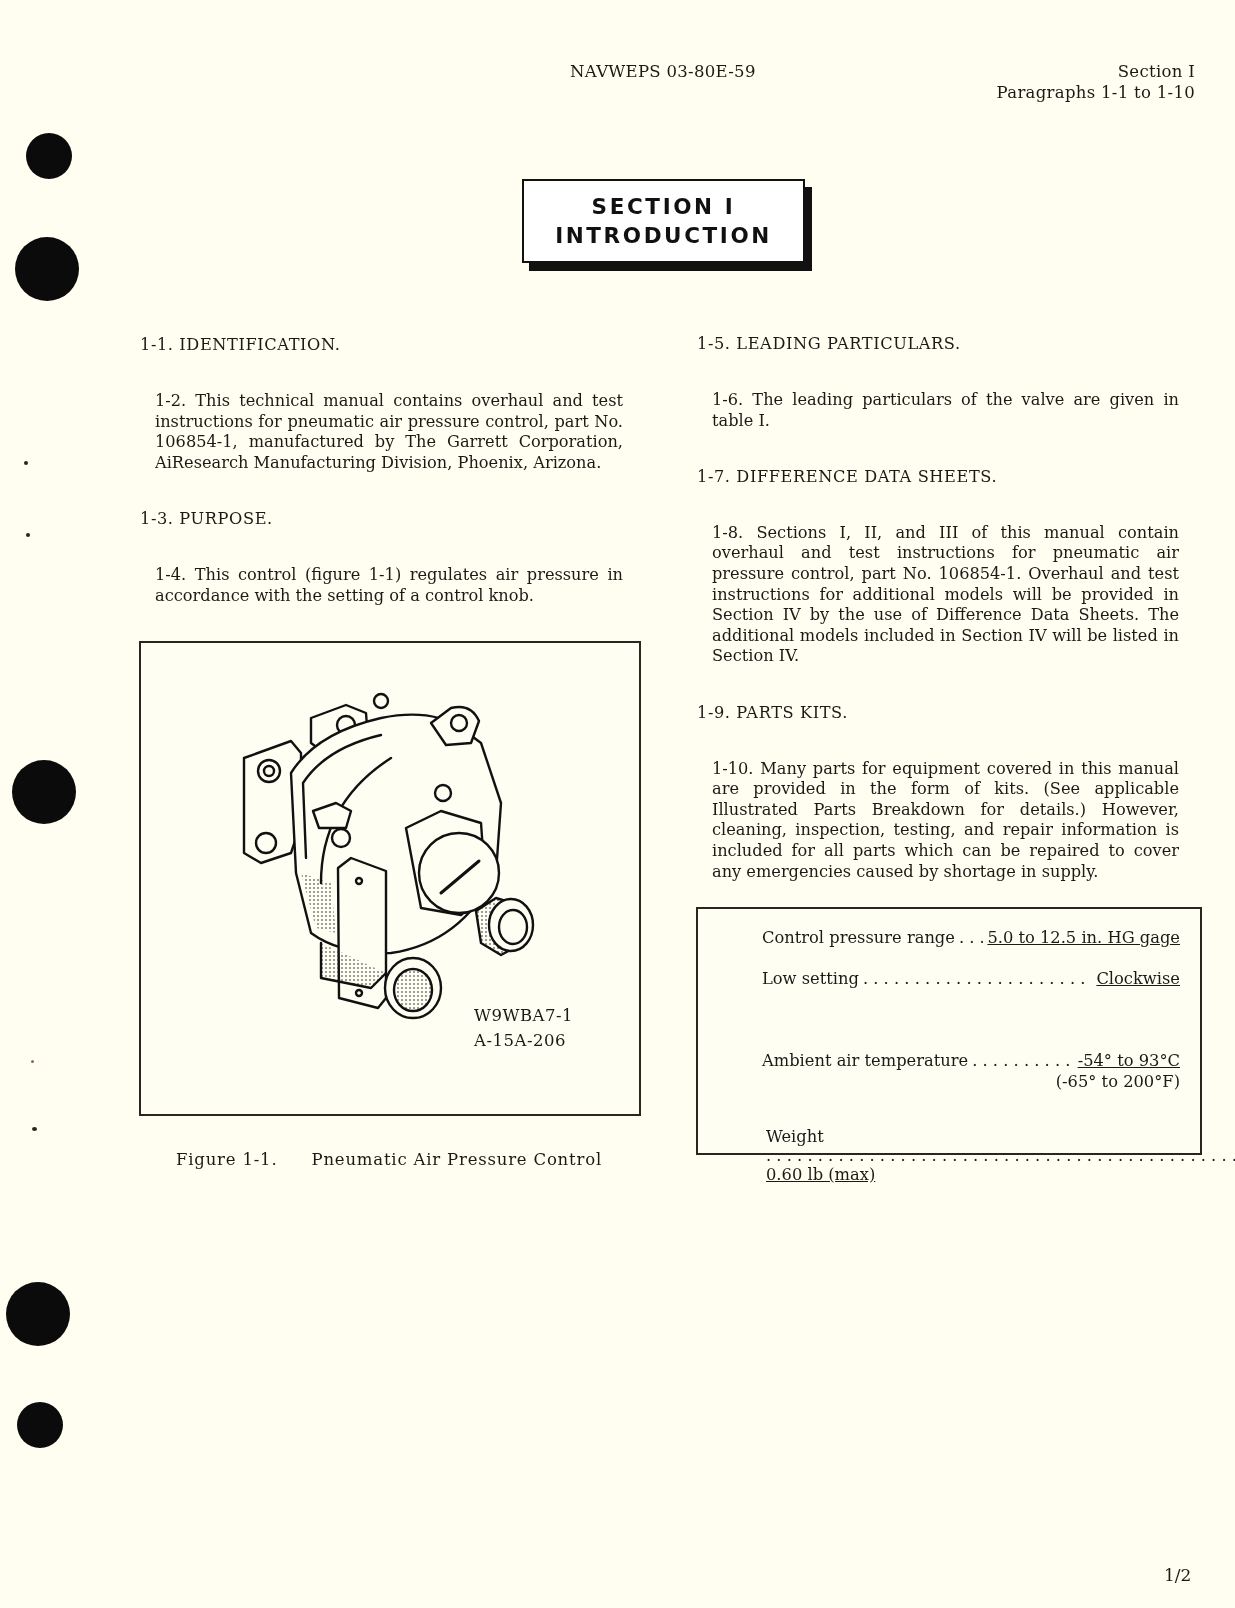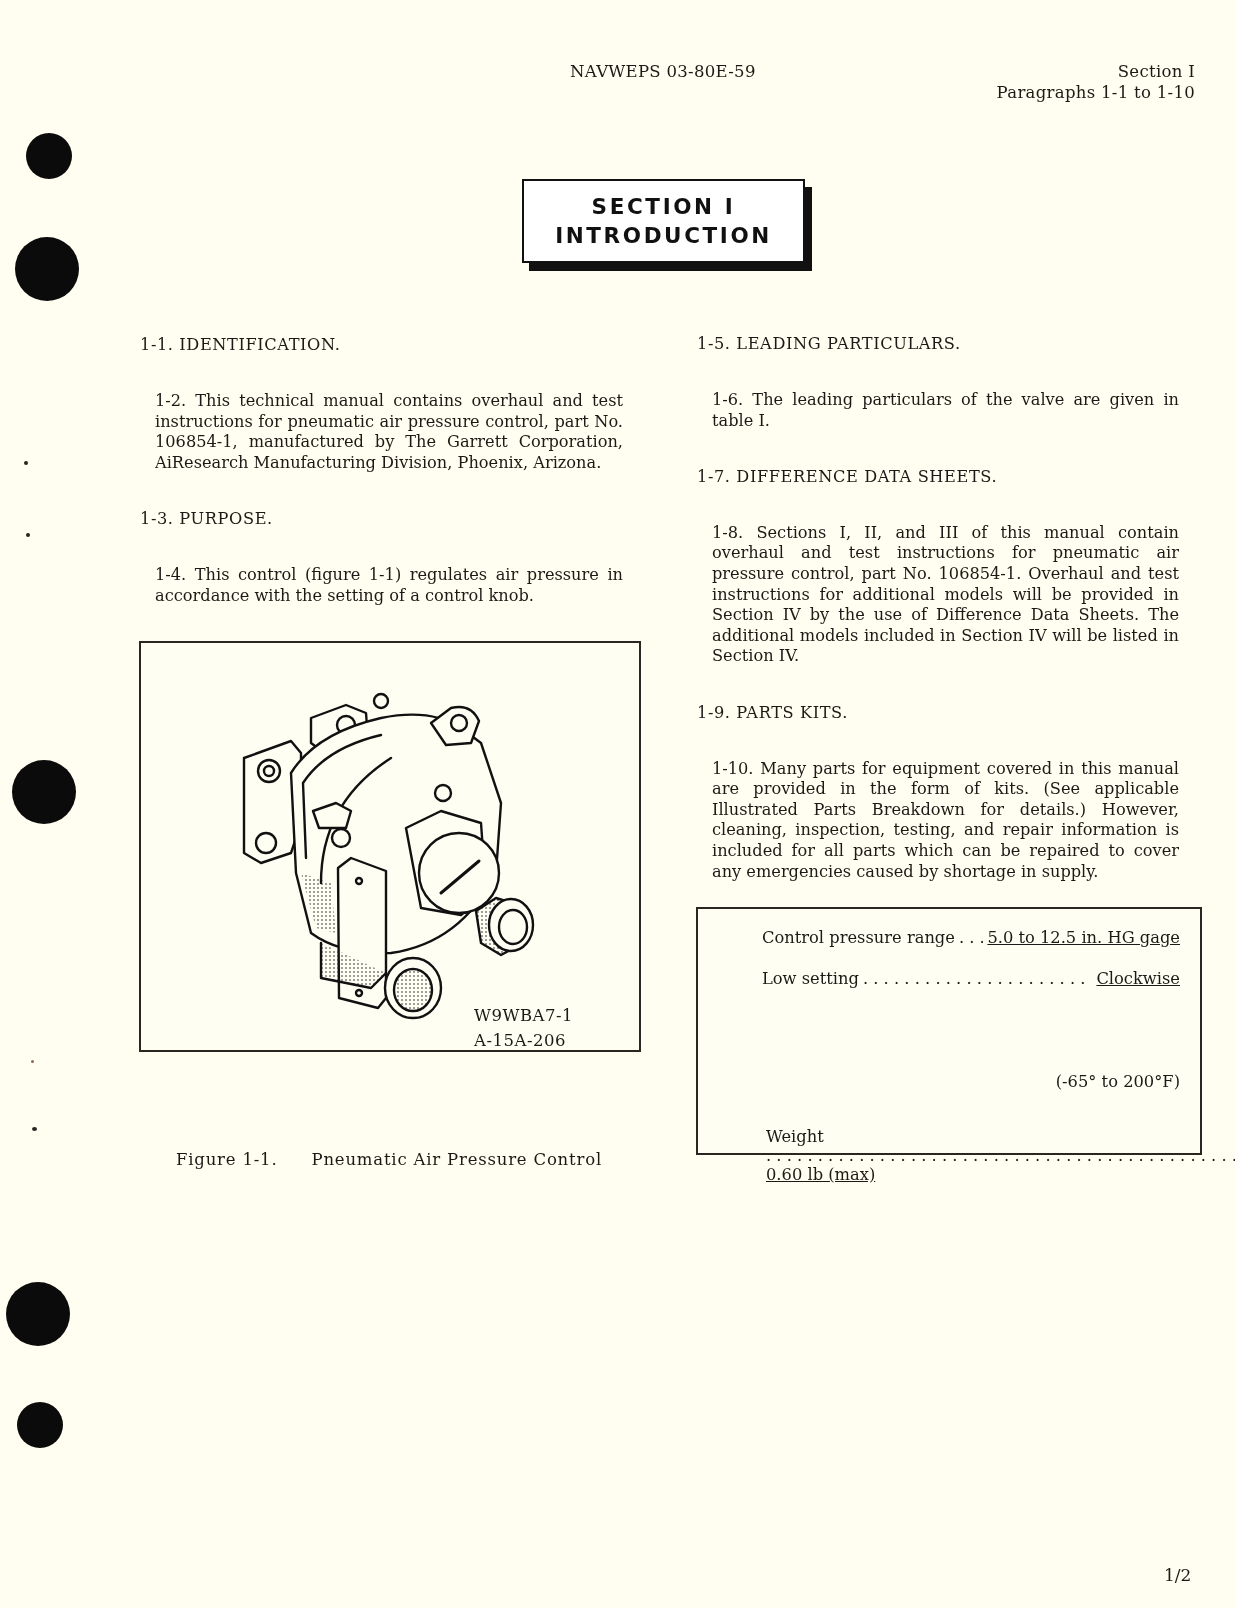--- a/index.html
+++ b/index.html
@@ -26,21 +26,21 @@
       font-family: "DejaVu Sans", "Liberation Sans", sans-serif;
       font-weight: bold; font-size: 21.5px; letter-spacing: 2.6px; line-height: 29px; color: #111;
     }
 
     .col { position: absolute; font-size: 16.2px; line-height: 20.6px; }
     .col p { margin: 15px; text-align: justify; text-align-last: left; }
     .col .head { margin: 0; letter-spacing: 0.6px; }
     .col .gap { height: 20.5px; }
 
     .fig-frame {
-      position: absolute; left: 139px; top: 641px; width: 502px; height: 411px;
+      position: absolute; left: 139px; top: 641px; width: 502px; height: 475px;
       border: 2px solid #2a2622; box-sizing: border-box; background: #fffef3;
     }
     .fig-code { position: absolute; font-size: 16.5px; line-height: 25px; letter-spacing: 0.5px; }
     .caption { position: absolute; font-size: 16.5px; letter-spacing: 0.8px; }
 
     .tbl-title { position: absolute; left: 697px; top: 870px; width: 505px; text-align: center; font-size: 16.5px; letter-spacing: 0.7px; }
     .tbl {
       position: absolute; left: 696px; top: 907px; width: 506px; height: 248px;
       border: 2px solid #2a2622; box-sizing: border-box; background: #fffef3;
     }
@@ -161,20 +161,25 @@
   <div class="row" style="top:19px;">
     <span class="lbl">Control pressure range</span>
     <span class="dots"></span>
     <span class="val">5.0 to 12.5 in. HG gage</span>
   </div>
   <div class="row" style="top:60px;">
     <span class="lbl">Low setting</span>
     <span class="dots"></span>
     <span class="val">Clockwise</span>
   </div>
+  <div class="row" style="top:142px;">
+    <span class="lbl">Ambient air temperature</span>
+    <span class="dots"></span>
+    <span class="val">-54° to 93°C</span>
+  </div>
   <div class="val2" style="top:163px;">(-65° to 200°F)</div>
   <div class="row" style="top:218px;flex-direction:column;">
     <span class="lbl">Weight</span>
     <span class="dots"></span>
     <span class="val">0.60 lb (max)</span>
   </div>
 </div>
 
 <div class="pageno">1/2</div>
 

